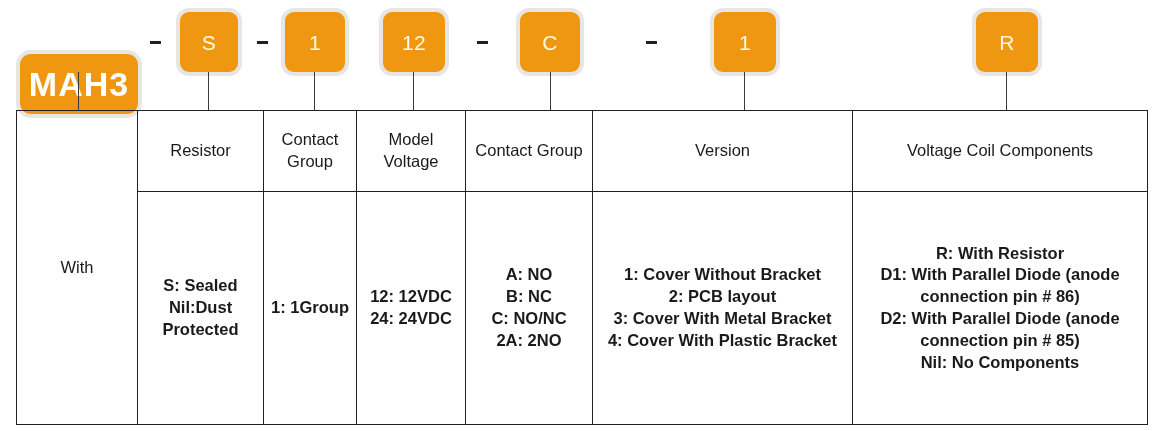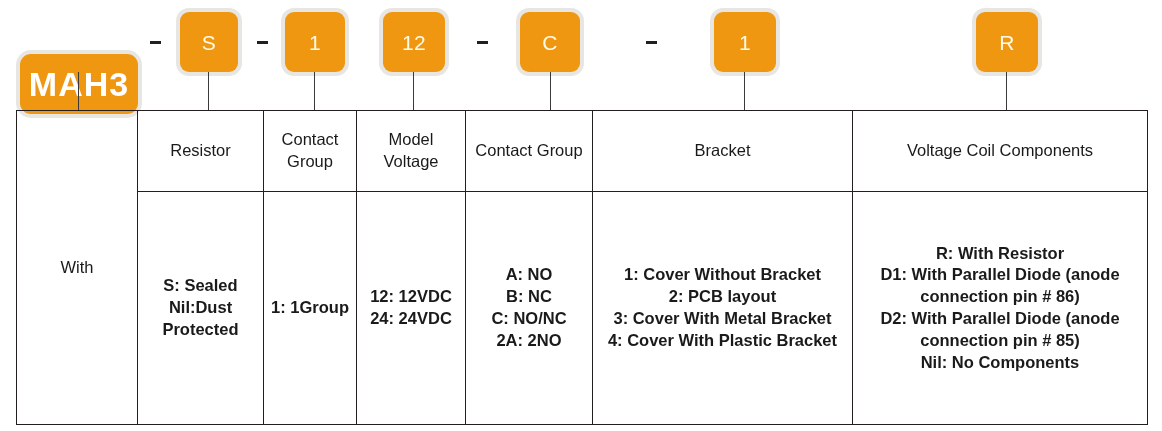--- a/index.html
+++ b/index.html
@@ -126,21 +126,21 @@
     <col style="width:295px">
   </colgroup>
   <tbody>
     <tr class="head-row">
       <td rowspan="2" class="cell-lines">With</td>
       <td class="cell-lines">Resistor</td>
       <td class="cell-lines">Contact
 Group</td>
       <td class="cell-lines">Model Voltage</td>
       <td class="cell-lines">Contact Group</td>
-      <td class="cell-lines">Bracket</td>
+      <td class="cell-lines">Version</td>
       <td class="cell-lines">Voltage Coil Components</td>
     </tr>
     <tr class="body-row">
       <td class="cell-lines">S: Sealed
 Nil:Dust
 Protected</td>
       <td class="cell-lines">1: 1Group</td>
       <td class="cell-lines">12: 12VDC
 24: 24VDC</td>
       <td class="cell-lines">A: NO

